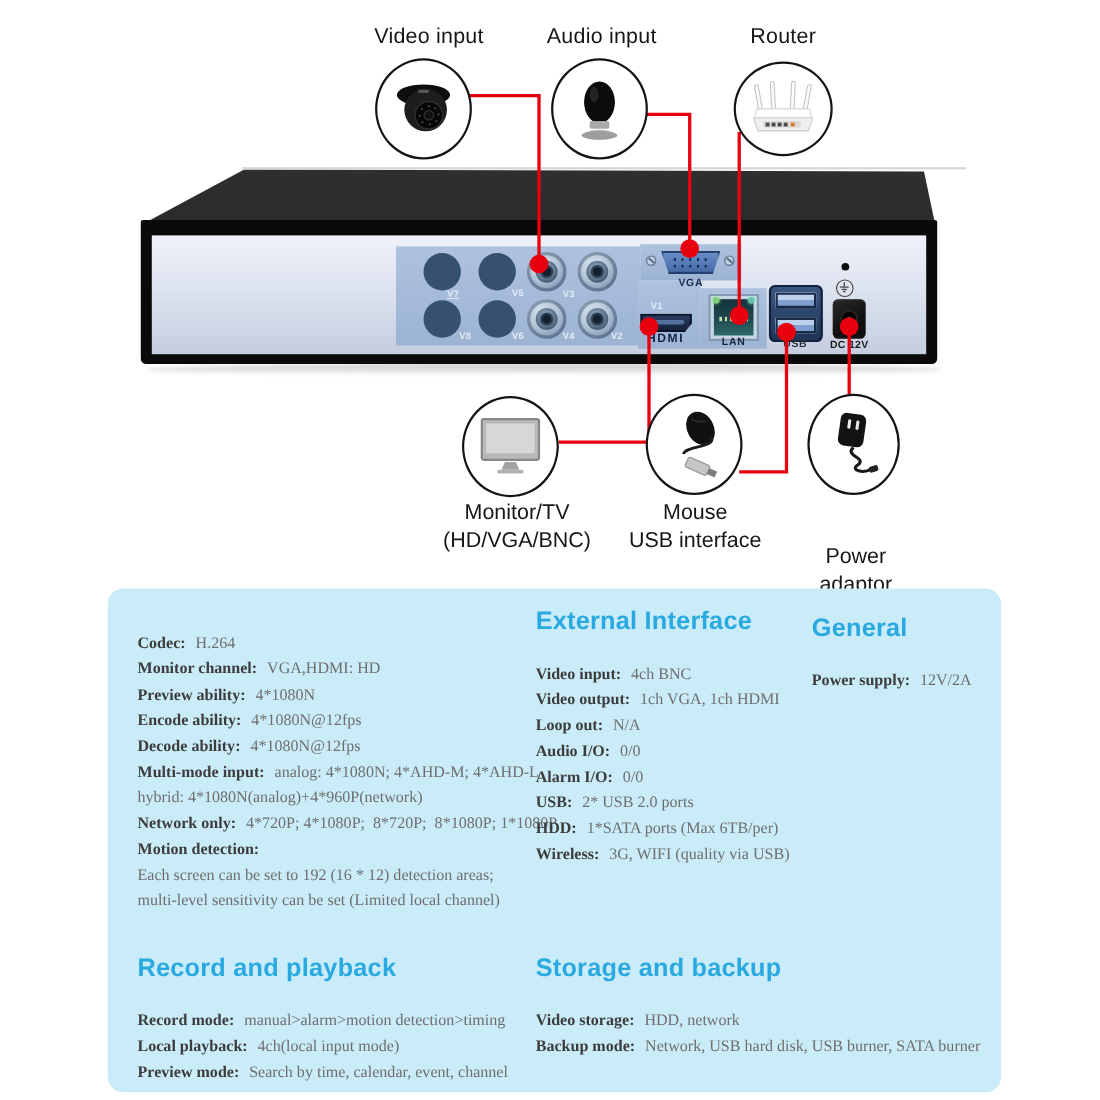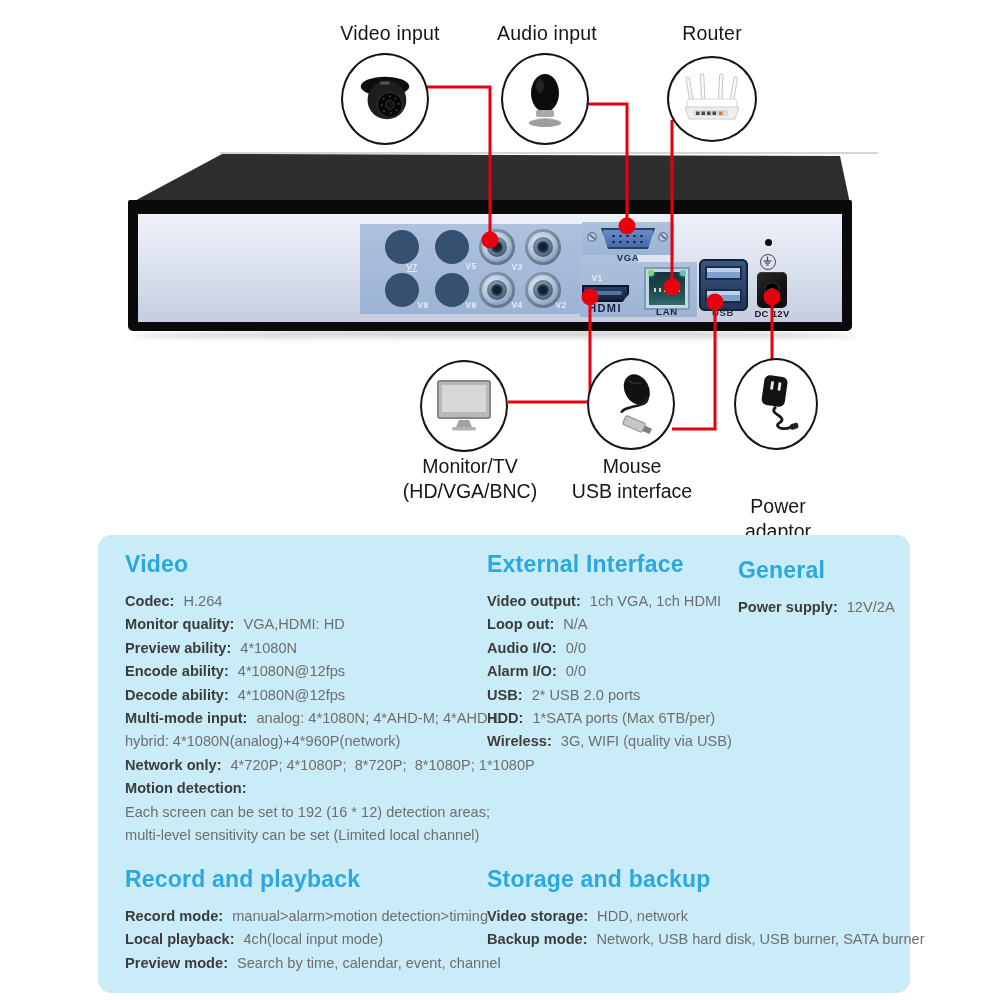--- a/index.html
+++ b/index.html
@@ -124,21 +124,21 @@
 
   
   .spec-panel{position:absolute;left:98px;top:535px;width:812px;height:458px;background:#c9ecf8;border-radius:14px;}
   .spec-section{position:absolute;}
   #sec-video{left:125px;top:550px;}
   #sec-external{left:487px;top:550px;}
   #sec-general{left:738px;top:556px;}
   #sec-record{left:125px;top:865px;}
   #sec-storage{left:487px;top:865px;}
   .spec-heading{font-size:23px;font-weight:bold;color:#2aa9e1;letter-spacing:.2px;line-height:28px;}
-  .spec-rows{margin-top:12px;}
+  .spec-rows{margin-top:24px;font-family:Liberation Serif, serif;}
   .spec-row{line-height:23.4px;white-space:pre;font-size:14.6px;}
   .spec-label{font-weight:bold;color:#3c3c3c;margin-right:9px;}
   .spec-label:empty{margin-right:0;}
   .spec-value{color:#6e6e6e;}
 
   svg{display:block;}
 </style>
 </head>
 <body>
 
@@ -324,26 +324,25 @@
     <div>(HD/VGA/BNC)</div>
   </div>
   <div class="callout-label2" id="lbl-power">
     <div>Power</div>
     <div>adaptor</div>
   </div>
 
   <div class="spec-panel"></div>
 
   <div class="spec-section" id="sec-video">
-    <div class="spec-heading">Video</div>
     <div class="spec-rows">
 
         <div class="spec-row"><span class="spec-label">Codec:</span><span class="spec-value">H.264</span></div>
 
-        <div class="spec-row"><span class="spec-label">Monitor quality:</span><span class="spec-value">VGA,HDMI: HD</span></div>
+        <div class="spec-row"><span class="spec-label">Monitor channel:</span><span class="spec-value">VGA,HDMI: HD</span></div>
 
         <div class="spec-row"><span class="spec-label">Preview ability:</span><span class="spec-value">4*1080N</span></div>
 
         <div class="spec-row"><span class="spec-label">Encode ability:</span><span class="spec-value">4*1080N@12fps</span></div>
 
         <div class="spec-row"><span class="spec-label">Decode ability:</span><span class="spec-value">4*1080N@12fps</span></div>
 
         <div class="spec-row"><span class="spec-label">Multi-mode input:</span><span class="spec-value">analog: 4*1080N; 4*AHD-M; 4*AHD-L</span></div>
 
         <div class="spec-row"><span class="spec-label"></span><span class="spec-value">hybrid: 4*1080N(analog)+4*960P(network)</span></div>
@@ -355,20 +354,21 @@
         <div class="spec-row"><span class="spec-label"></span><span class="spec-value">Each screen can be set to 192 (16 * 12) detection areas;</span></div>
 
         <div class="spec-row"><span class="spec-label"></span><span class="spec-value">multi-level sensitivity can be set (Limited local channel)</span></div>
       </div>
   </div>
 
   <div class="spec-section" id="sec-external">
     <div class="spec-heading">External Interface</div>
     <div class="spec-rows">
 
+        <div class="spec-row"><span class="spec-label">Video input:</span><span class="spec-value">4ch BNC</span></div>
 
         <div class="spec-row"><span class="spec-label">Video output:</span><span class="spec-value">1ch VGA, 1ch HDMI</span></div>
 
         <div class="spec-row"><span class="spec-label">Loop out:</span><span class="spec-value">N/A</span></div>
 
         <div class="spec-row"><span class="spec-label">Audio I/O:</span><span class="spec-value">0/0</span></div>
 
         <div class="spec-row"><span class="spec-label">Alarm I/O:</span><span class="spec-value">0/0</span></div>
 
 

